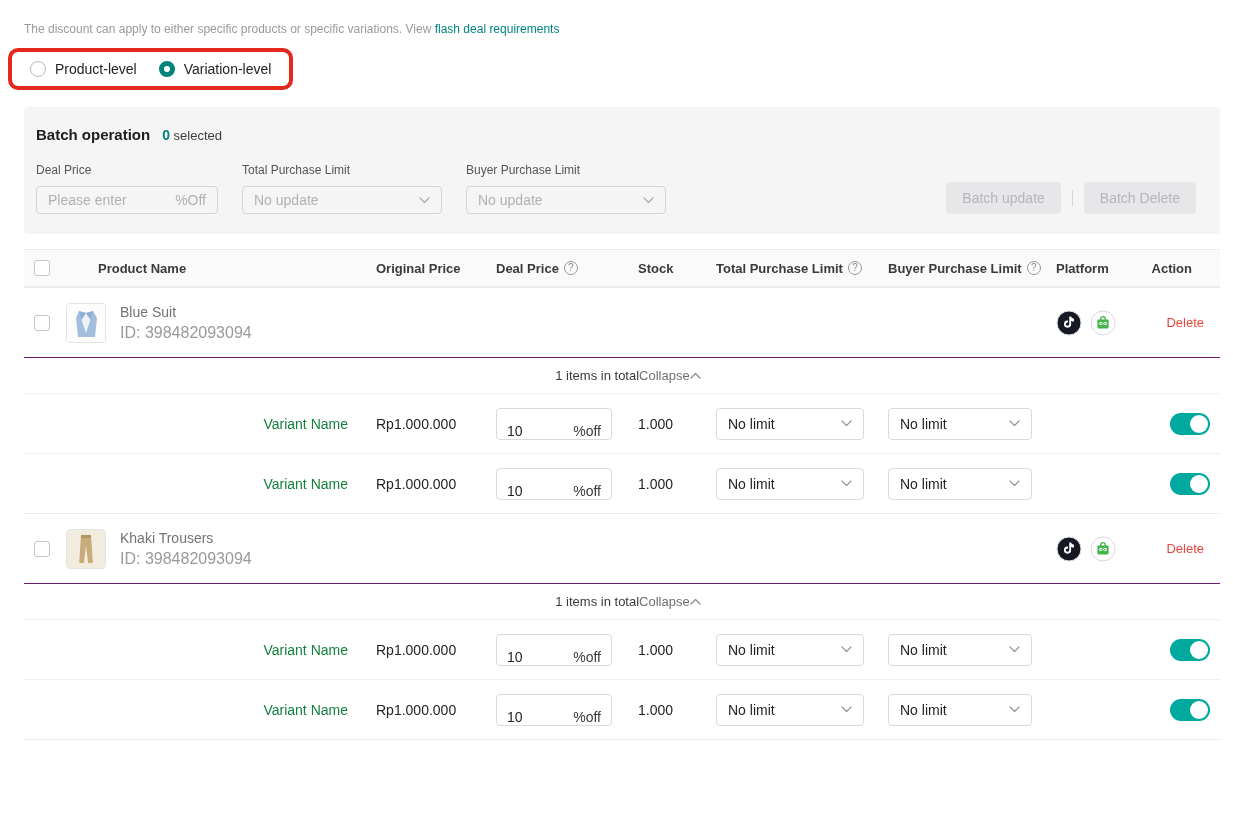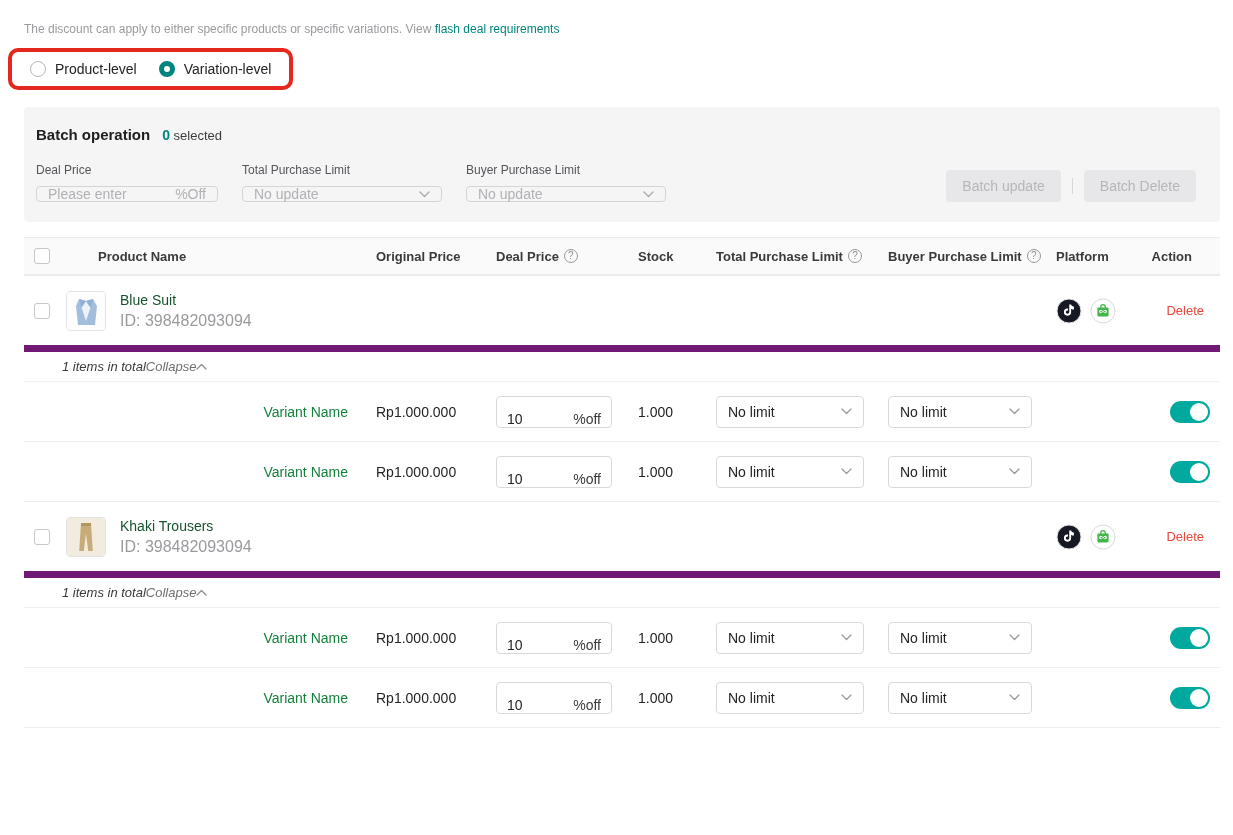--- a/index.html
+++ b/index.html
@@ -45,21 +45,21 @@
   
   .batch { margin-top:17px; background:#f5f5f6; border-radius:4px; padding:19px 24px 20px 12px; }
   .batch-title-row { display:flex; align-items:baseline; gap:12px; }
   .batch-title { font-size:15px; font-weight:700; color:#202022; }
   .batch-selected { font-size:13px; color:#3c3c3f; }
   .batch-selected b { color:#00857c; font-weight:700; font-size:14px; }
   .batch-fields { display:flex; align-items:flex-end; margin-top:20px; }
   .bfield { margin-right:24px; }
   .bfield-label { font-size:12px; color:#55555a; margin-bottom:9px; }
   .bctl {
-    height:16px; border:1px solid #d4d4d7; border-radius:4px; background:#f5f5f6;
+    height:28px; border:1px solid #d4d4d7; border-radius:4px; background:#f5f5f6;
     display:flex; align-items:center; justify-content:space-between; padding:0 11px;
     font-size:14px; color:#b1b1b5; cursor:pointer;
   }
   .bctl.deal { width:182px; }
   .bctl.sel  { width:200px; }
   .bctl input {
     border:none; outline:none; background:transparent; flex:1; min-width:0;
     font-size:14px; color:#232325; font-family:"Liberation Sans",sans-serif;
   }
   .bctl input::placeholder { color:#b1b1b5; }
@@ -96,31 +96,30 @@
   .help::before { content:"?"; }
 
   .prow { height:70px; border-top:1px solid #ececee; }
   .prow:first-of-type { border-top:none; }
   .name-cell { padding-left:6px; gap:14px; }
   .pimg {
     width:40px; height:40px; border:1px solid #e3e3e6; border-radius:4px; overflow:hidden;
     display:flex; align-items:center; justify-content:center; background:#fff; flex:0 0 auto;
   }
   .ptext { display:flex; flex-direction:column; gap:4px; }
-  .pname { font-size:14px; color:#14532d; }
+  .pname { font-size:14px; color:#737373; }
   .pid { font-size:16px; color:#9a9a9e; }
   .platform-cell { gap:8px; }
   .pf-badge { width:26px; height:26px; display:inline-flex; border-radius:50%; }
   .delete-link { font-size:13px; color:#e8473c; cursor:pointer; text-decoration:none; }
 
   .subhead {
-    height:36px; border-top:7px solid #701a75;
-    display:flex; align-items:center; justify-content:flex-start;
+    height:36px; border-top:1px solid #701a75;
+    display:flex; align-items:center; justify-content:center;
     padding:0 26px 0 38px;
-    font-style:italic;
   }
   .subhead-left { font-size:13px; color:#3a3a3d; }
   .collapse { display:inline-flex; align-items:center; gap:0; font-size:13px; color:#6f6f73; cursor:pointer; }
 
   .vrow { height:60px; border-top:1px solid #f0f0f2; }
   .vname { justify-content:flex-end; padding-right:20px; color:#15803d; }
   .deal-input {
     width:116px; height:32px; border:1px solid #d9d9dc; border-radius:4px; background:#fff;
     display:flex; align-items:flex-end; padding:0 10px;
   }

